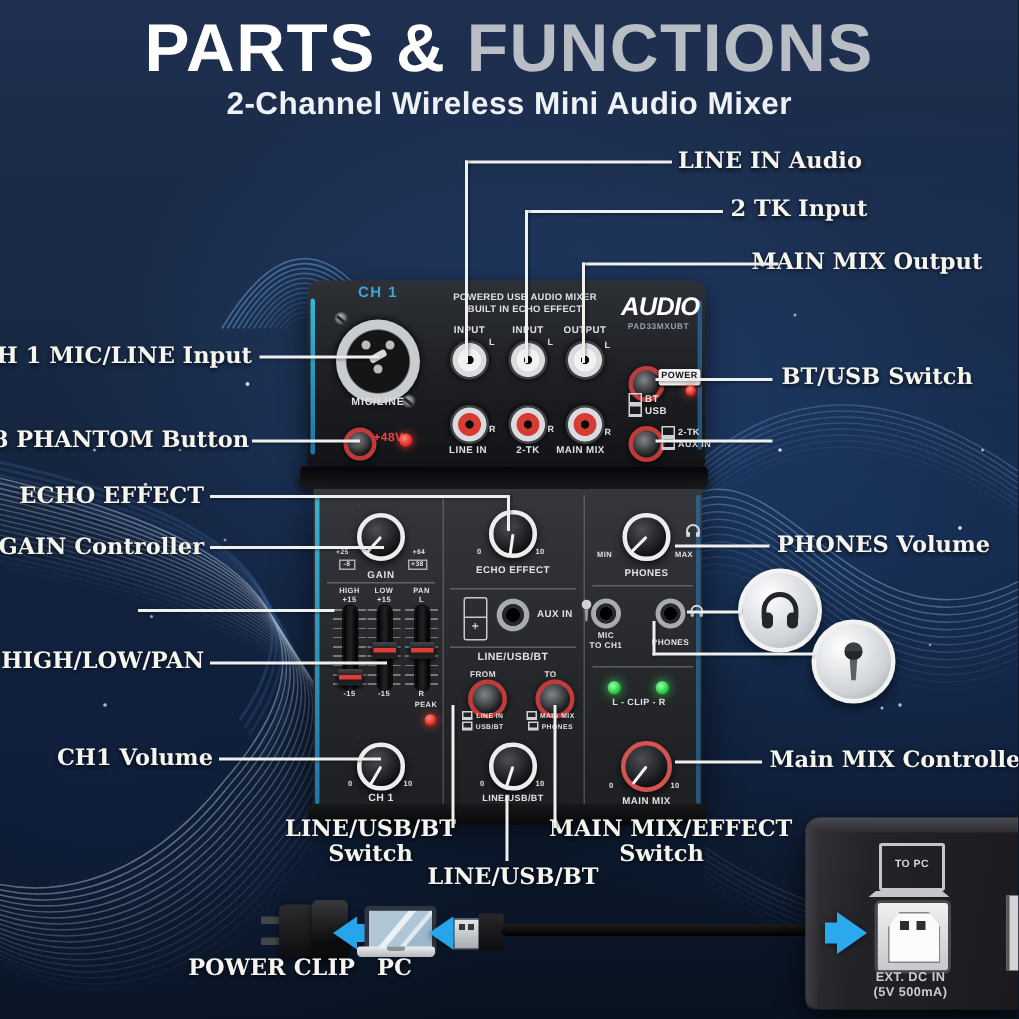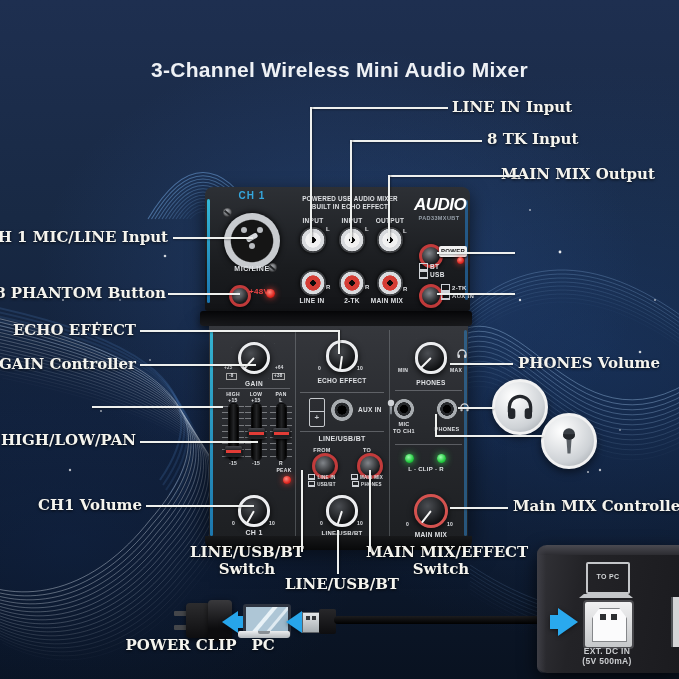--- a/index.html
+++ b/index.html
@@ -156,21 +156,22 @@
       <circle cx="600" cy="470" r="1.2" fill="#ffffff" opacity="0.7"></circle>
       <circle cx="655" cy="300" r="1" fill="#ffffff" opacity="0.6"></circle>
       <circle cx="588" cy="472" r="1" fill="#ffffff" opacity="0.7"></circle>
       <circle cx="120" cy="300" r="0.9" fill="#ffffff" opacity="0.5"></circle>
       <circle cx="620" cy="430" r="0.9" fill="#ffffff" opacity="0.5"></circle>
       <circle cx="530" cy="210" r="1" fill="#ffffff" opacity="0.6"></circle>
     </svg>
 
   <div class="layer">
 
-    <div class="subtitle">3-Channel Wireless Mini Audio Mixer</div>
+    <div class="title"><span class="t1">PARTS &amp;</span><span class="t2"> FUNCTIONS</span></div>
+    <div class="subtitle">2-Channel Wireless Mini Audio Mixer</div>
 
     <div>
 
       <div class="abs" style="left:205px;top:187px;width:265px;height:124px;border-radius:8px 8px 2px 2px;background:linear-gradient(180deg,#2d3035,#1a1c1f 65%,#141518);box-shadow:0 6px 18px rgba(0,0,0,.6);"></div>
       <div class="abs" style="left:207px;top:199px;width:3px;height:104px;border-radius:2px;background:linear-gradient(#34c9ea,#1b7fc0);opacity:.9;"></div>
       <div class="abs" style="left:465px;top:200px;width:3px;height:100px;border-radius:2px;background:#2574b8;opacity:.65;"></div>
       <div class="screw" style="left:223px;top:208px;"></div>
       <div class="screw" style="left:268px;top:263px;"></div>
 
       <div class="mt" style="left:226px;top:190px;width:52px;font-size:10px;color:#35a7dd;letter-spacing:1px;">CH 1</div>
@@ -403,29 +404,30 @@
     <div class="icon-circle" style="left:541px;top:413px;">
       <svg width="30" height="30" viewBox="0 0 24 24">
           <circle cx="12" cy="6.5" r="4.8" fill="#3a3f45"></circle>
           <path d="M12 6.5 m-4.8 0 a4.8 4.8 0 0 0 9.6 0" fill="#23262b"></path>
           <path d="M10 11 L14 11 L13.2 22 L10.8 22 Z" fill="#5a6066"></path>
         </svg>
     </div>
   </div>
 
   <div class="callouts">
-    <div class="co" style="left:452px;top:99px;">LINE IN Input</div>
-    <div class="co" style="left:487px;top:131px;">8 TK Input</div>
+    <div class="co" style="left:452px;top:99px;">LINE IN Audio</div>
+    <div class="co" style="left:487px;top:131px;">2 TK Input</div>
     <div class="co" style="left:501px;top:166px;text-align:center;">MAIN MIX Output</div>
     <div class="co" style="right:511px;top:229px;">CH 1 MIC/LINE Input</div>
     <div class="co" style="right:513px;top:285px;">+48 PHANTOM Button</div>
     <div class="co" style="right:543px;top:322px;">ECHO EFFECT</div>
     <div class="co" style="right:543px;top:432px;">HIGH/LOW/PAN</div>
     <div class="co" style="right:543px;top:356px;">GAIN Controller</div>
     <div class="co" style="right:537px;top:497px;">CH1 Volume</div>
+    <div class="co" style="left:521px;top:243px;">BT/USB Switch</div>
     <div class="co" style="left:518px;top:355px;">PHONES Volume</div>
     <div class="co" style="left:513px;top:498px;">Main MIX Controller</div>
     <div class="co co2" style="left:187px;top:544px;width:120px;">
       <div>LINE/USB/BT</div>
         <div>Switch</div>
     </div>
     <div class="co co2" style="left:366px;top:544px;width:150px;">
       <div>MAIN MIX/EFFECT</div>
         <div>Switch</div>
     </div>

